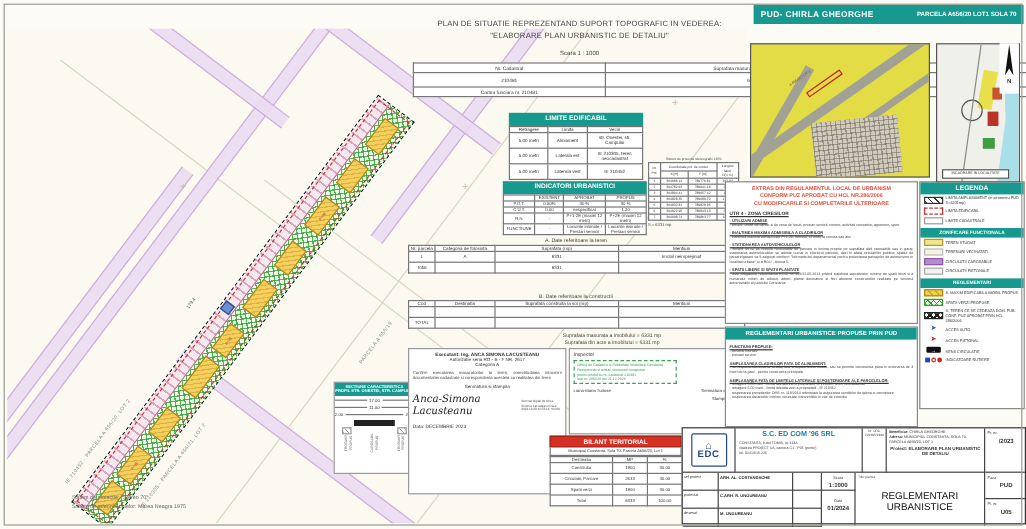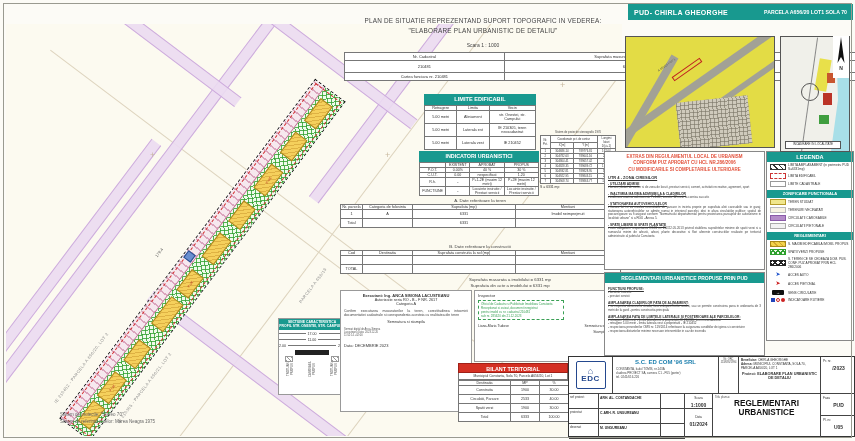--- a/index.html
+++ b/index.html
@@ -175,21 +175,21 @@
   .mid-cell .pr { font-size:3.8px; font-weight:bold; text-align:center; margin-top:1px; line-height:1.3; }
   .prn-cell { left:252px; top:0; width:35px; height:37px; padding:2px; border-right:none; font-size:3.2px; }
   .role-row { position:absolute; left:0; height:15px; width:144px; }
   .role-lab { position:absolute; left:0; width:30px; height:100%; border-right:0.5px solid #444; border-bottom:0.5px solid #444; font-size:3.1px; padding:1px; }
   .role-name { position:absolute; left:30px; width:62px; height:100%; border-right:0.5px solid #444; border-bottom:0.5px solid #444; font-size:3.4px; padding:2px 1px 0; font-weight:bold; color:#222; }
   .role-sig { position:absolute; left:92px; width:24px; height:100%; border-right:0.5px solid #444; border-bottom:0.5px solid #444; }
   .sc-cell { position:absolute; left:116px; top:37px; width:28px; height:15px; border-right:0.5px solid #444; border-bottom:0.5px solid #444; font-size:3.2px; text-align:center; padding-top:2px; }
   .da-cell { position:absolute; left:116px; top:52px; width:28px; height:29px; border-right:0.5px solid #444; font-size:3.2px; text-align:center; padding-top:6px; }
   .titlu-cell { position:absolute; left:144px; top:37px; width:108px; height:44px; border-right:0.5px solid #444; padding:1px 2px; }
   .titlu-lab { font-size:2.8px; color:#555; }
-  .titlu-big { font-size:8.2px; font-weight:bold; text-align:center; color:#111; }
+  .titlu-big { font-size:8.2px; font-weight:normal; text-align:center; margin-top:10px; color:#111; }
   .faza-cell { position:absolute; left:252px; top:37px; width:35px; height:22px; border-bottom:0.5px solid #444; font-size:3.2px; padding:2px; }
   .pl-cell { position:absolute; left:252px; top:59px; width:35px; height:22px; font-size:3.2px; padding:2px; }
   .bigval { font-size:5px; font-weight:bold; text-align:center; margin-top:2px; }
 </style>
 </head>
 <body>
 
 <div class="sheet">
   <div class="frame"></div>
 
@@ -531,20 +531,21 @@
     <div>Suprafata din acte a imobilului = 6331 mp</div>
   </div>
 
   <div class="executant">
     <div class="e1">Executant: Ing. ANCA SIMONA LACUSTEANU</div>
     <div class="e2">Autorizatie seria RO - B - F NR. 2617</div>
     <div class="e2">Categoria A</div>
     <div class="conf">Confirm executarea masuratorilor la teren, corectitudinea intocmirii documentatiei cadastrale si corespondenta acesteia cu realitatea din teren</div>
     <div class="slabel">Semnatura si stampila</div>
     <div class="sigrow">
+      <div class="signature">Anca-Simona Lacusteanu</div>
       <div class="digsig">Semnat digital de Anca-Simona Lacusteanu Data: 2023.12.20 11:52:14 +02:00</div>
     </div>
     <div class="edate">Data: DECEMBRIE 2023</div>
   </div>
 
   <div class="inspector">
     <div class="ilabel">Inspector</div>
     <div class="stamp">
       <div>Oficiul de Cadastru si Publicitate Imobiliara Constanta</div>
       <div>Receptionat si avizat, document inregistrat</div>

